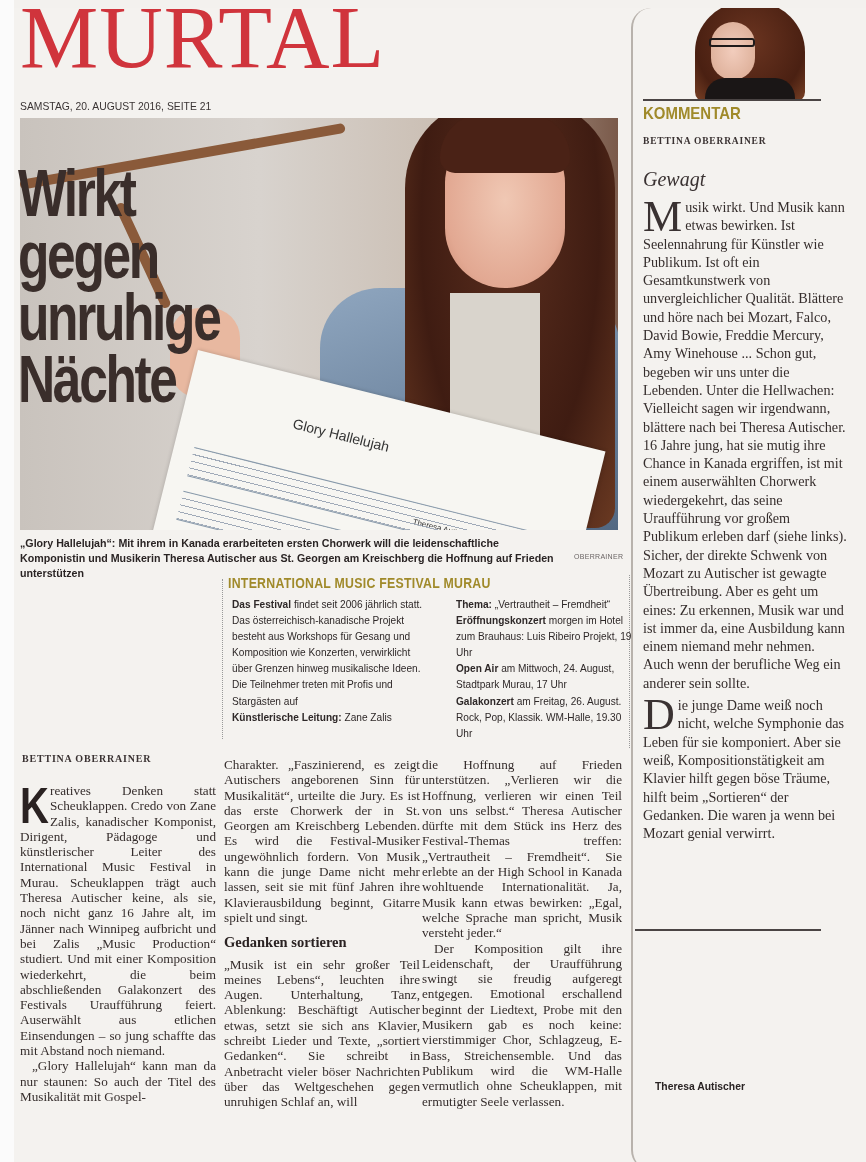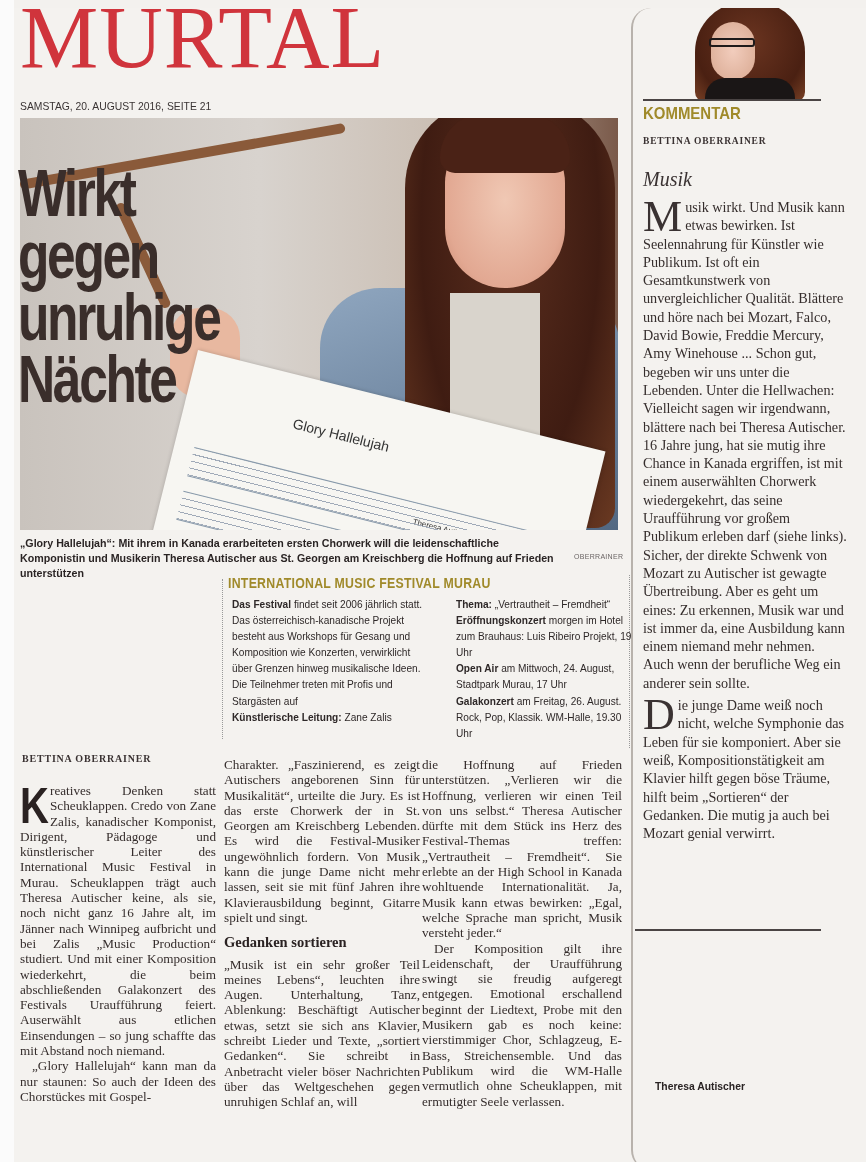--- a/index.html
+++ b/index.html
@@ -125,21 +125,21 @@
     <div class="ib-col ib-right" style="left:228px; width:200px;">
       <div><b>Thema:</b><span> „Vertrautheit – Fremdheit“</span></div>
       <div><b>Eröffnungskonzert</b><span> morgen im Hotel zum Brauhaus: Luis Ribeiro Projekt, 19 Uhr</span></div>
       <div><b>Open Air</b><span> am Mittwoch, 24. August, Stadtpark Murau, 17 Uhr</span></div>
       <div><b>Galakonzert</b><span> am Freitag, 26. August. Rock, Pop, Klassik. WM-Halle, 19.30 Uhr</span></div>
     </div>
   </div>
 
   <div class="bodytext col1">
     <p><span class="dropcap">K</span><span>reatives Denken statt Scheuklappen. Credo von Zane Zalis, kanadischer Komponist, Dirigent, Pädagoge und künstlerischer Leiter des International Music Festival in Murau. Scheuklappen trägt auch Theresa Autischer keine, als sie, noch nicht ganz 16 Jahre alt, im Jänner nach Winnipeg aufbricht und bei Zalis „Music Production“ studiert. Und mit einer Komposition wiederkehrt, die beim abschließenden Galakonzert des Festivals Uraufführung feiert. Auserwählt aus etlichen Einsendungen – so jung schaffte das mit Abstand noch niemand.</span></p>
-    <p class="indent">„Glory Hallelujah“ kann man da nur staunen: So auch der Ideen des Chorstückes mit Gospel-</p>
+    <p class="indent">„Glory Hallelujah“ kann man da nur staunen: So auch der Titel des Musikalität mit Gospel-</p>
   </div>
 
   <div class="bodytext col2">
     <p>Charakter. „Faszinierend, es zeigt Autischers angeborenen Sinn für Musikalität“, urteilte die Jury. Es ist das erste Chorwerk der in St. Georgen am Kreischberg Lebenden. Es wird die Festival-Musiker ungewöhnlich fordern. Von Musik kann die junge Dame nicht mehr lassen, seit sie mit fünf Jahren ihre Klavierausbildung beginnt, Gitarre spielt und singt.</p>
     <div class="subhead">Gedanken sortieren</div>
     <p>„Musik ist ein sehr großer Teil meines Lebens“, leuchten ihre Augen. Unterhaltung, Tanz, Ablenkung: Beschäftigt Autischer etwas, setzt sie sich ans Klavier, schreibt Lieder und Texte, „sortiert Gedanken“. Sie schreibt in Anbetracht vieler böser Nachrichten über das Weltgeschehen gegen unruhigen Schlaf an, will</p>
   </div>
 
   <div class="bodytext col3">
     <p>die Hoffnung auf Frieden unterstützen. „Verlieren wir die Hoffnung, verlieren wir einen Teil von uns selbst.“ Theresa Autischer dürfte mit dem Stück ins Herz des Festival-Themas treffen: „Vertrautheit – Fremdheit“. Sie erlebte an der High School in Kanada wohltuende Internationalität. Ja, Musik kann etwas bewirken: „Egal, welche Sprache man spricht, Musik versteht jeder.“</p>
@@ -149,21 +149,21 @@
   <div class="rightcol">
     <div class="portrait">
       <div class="hairp"></div>
       <div class="facep"></div>
       <div class="glasses"></div>
       <div class="sweater"></div>
     </div>
     <div class="rule-top"></div>
     <div class="kommentar">KOMMENTAR</div>
     <div class="byline-right">BETTINA OBERRAINER</div>
-    <div class="comm-title">Musik</div>
+    <div class="comm-title">Gewagt</div>
     <div class="comm-body">
       <p><span class="comm-drop">M</span><span>usik wirkt. Und Musik kann etwas bewirken. Ist Seelennahrung für Künstler wie Publikum. Ist oft ein Gesamtkunstwerk von unvergleichlicher Qualität. Blättere und höre nach bei Mozart, Falco, David Bowie, Freddie Mercury, Amy Winehouse ... Schon gut, begeben wir uns unter die Lebenden. Unter die Hellwachen: Vielleicht sagen wir irgendwann, blättere nach bei Theresa Autischer. 16 Jahre jung, hat sie mutig ihre Chance in Kanada ergriffen, ist mit einem auserwählten Chorwerk wiedergekehrt, das seine Uraufführung vor großem Publikum erleben darf (siehe links). Sicher, der direkte Schwenk von Mozart zu Autischer ist gewagte Übertreibung. Aber es geht um eines: Zu erkennen, Musik war und ist immer da, eine Ausbildung kann einem niemand mehr nehmen. Auch wenn der berufliche Weg ein anderer sein sollte.</span></p>
-      <p><span class="comm-drop">D</span><span>ie junge Dame weiß noch nicht, welche Symphonie das Leben für sie komponiert. Aber sie weiß, Kompositionstätigkeit am Klavier hilft gegen böse Träume, hilft beim „Sortieren“ der Gedanken. Die mutig ja auch bei Mozart genial verwirrt.</span></p>
+      <p><span class="comm-drop">D</span><span>ie junge Dame weiß noch nicht, welche Symphonie das Leben für sie komponiert. Aber sie weiß, Kompositionstätigkeit am Klavier hilft gegen böse Träume, hilft beim „Sortieren“ der Gedanken. Die waren ja wenn bei Mozart genial verwirrt.</span></p>
     </div>
     <div class="rule-mid"></div>
     <div class="quote-author">Theresa Autischer</div>
   </div>
 </div>
 
 </body></html>

